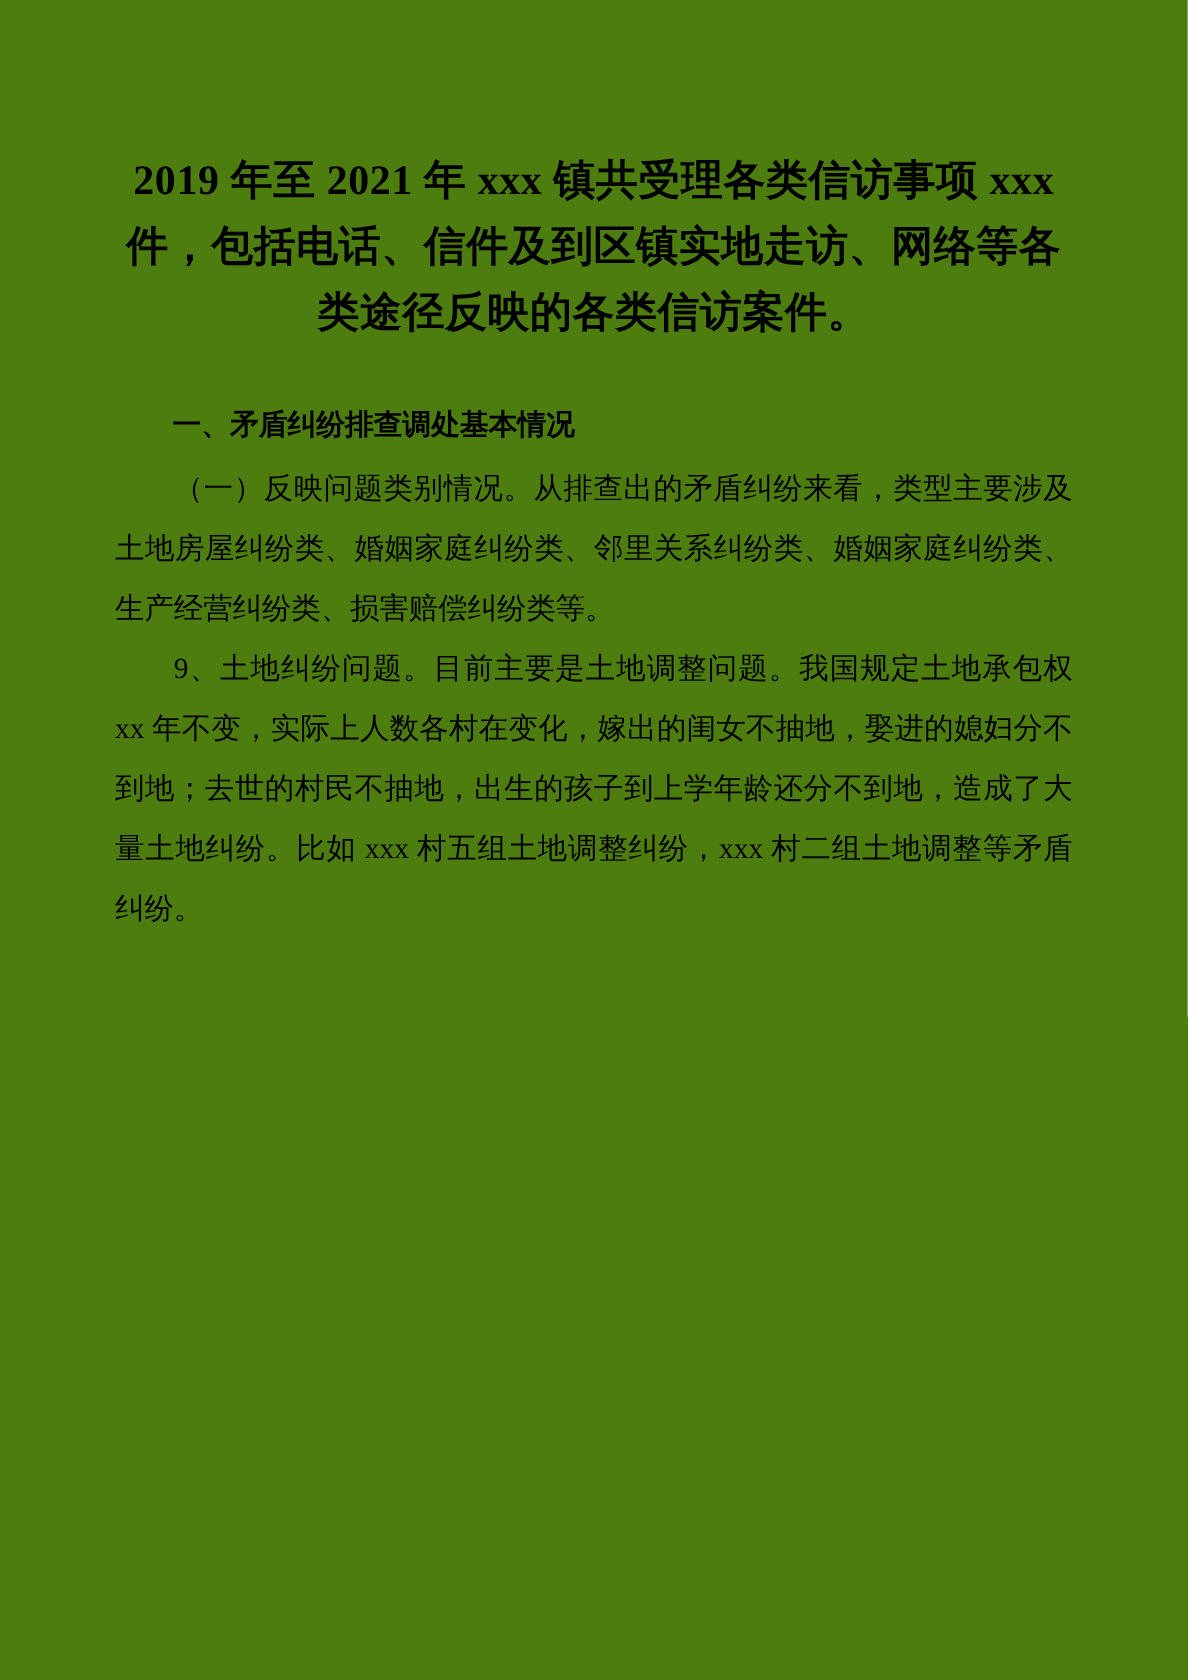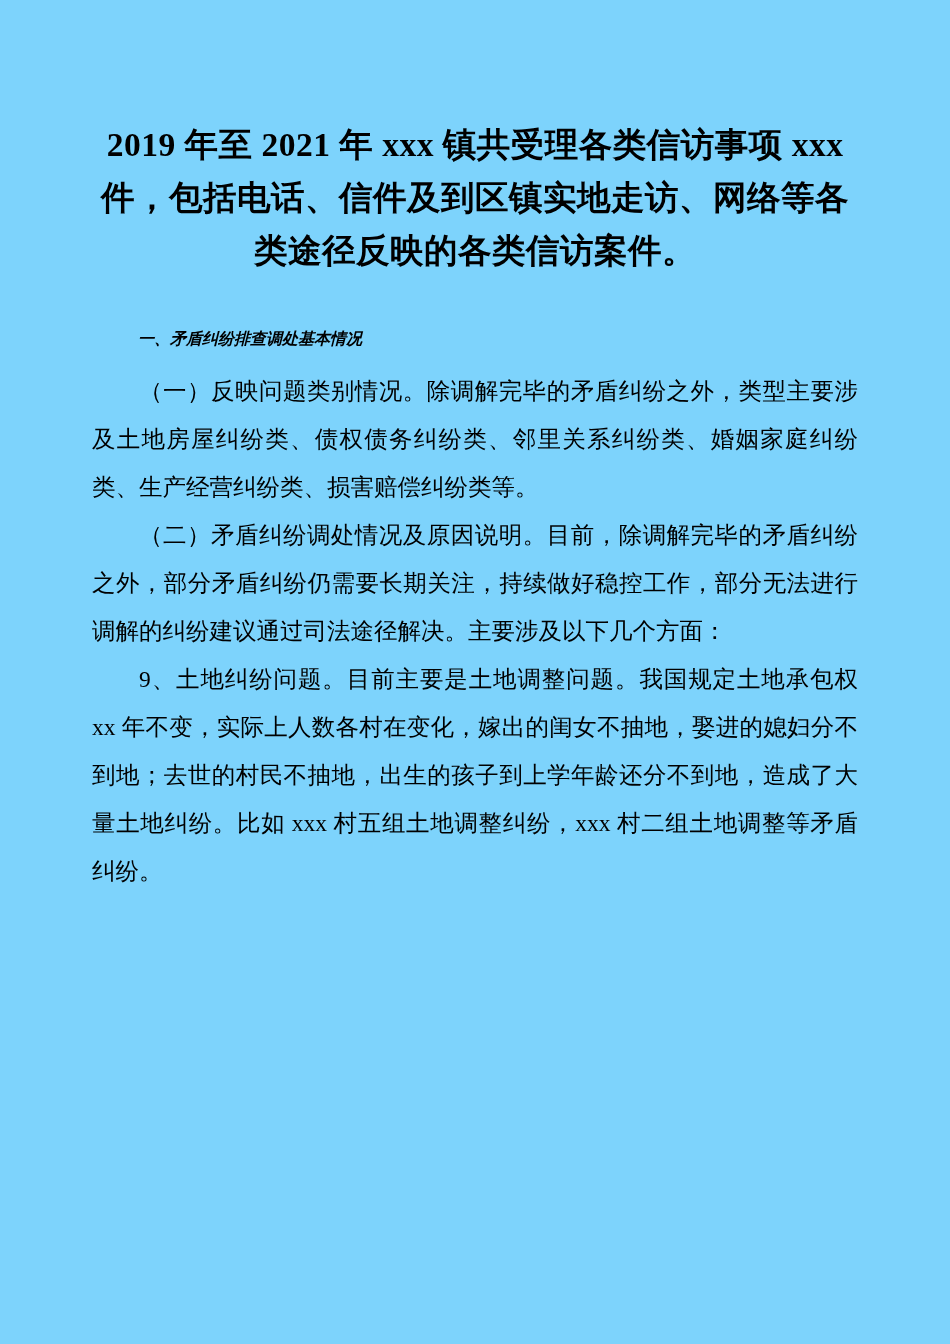--- a/index.html
+++ b/index.html
@@ -11,41 +11,40 @@
     width: 950px;
     min-height: 1344px;
     font-family: "Liberation Serif", "DejaVu Serif", serif;
     color: #000000;
   }
   .page {
     width: 950px;
     min-height: 1344px;
     box-sizing: border-box;
     padding: 118px 92px 40px 92px;
-    background: #7dd3fc;
+    background: #4d7c0f;
   }
   .doc-title {
     font-family: "Liberation Serif", "DejaVu Serif", serif;
     font-weight: bold;
     font-size: 33.5px;
     line-height: 53px;
     text-align: center;
     letter-spacing: 0.5px;
     margin: 0 0 38px 0;
     color: #000000;
   }
   .section-heading {
     font-family: "Liberation Sans", "DejaVu Sans", sans-serif;
     font-weight: bold;
-    font-size: 16px;
+    font-size: 23px;
     line-height: 48px;
     margin: 0 0 4px 0;
     text-indent: 46px;
     color: #000000;
-    font-style: italic;
   }
   .para {
     font-family: "Liberation Serif", "DejaVu Serif", serif;
     font-size: 23.5px;
     line-height: 48px;
     text-align: justify;
     text-justify: inter-ideograph;
     text-indent: 47px;
     margin: 0;
     color: #000000;
@@ -56,20 +55,19 @@
 </style>
 </head>
 <body>
 
 <div class="page">
 
   <h1 class="doc-title">2019 年至 2021 年 xxx 镇共受理各类信访事项 xxx 件，包括电话、信件及到区镇实地走访、网络等各类途径反映的各类信访案件。</h1>
 
   <h2 class="section-heading">一、矛盾纠纷排查调处基本情况</h2>
 
-  <p class="para">（一）反映问题类别情况。除调解完毕的矛盾纠纷之外，类型主要涉及土地房屋纠纷类、债权债务纠纷类、邻里关系纠纷类、婚姻家庭纠纷类、生产经营纠纷类、损害赔偿纠纷类等。</p>
+  <p class="para">（一）反映问题类别情况。从排查出的矛盾纠纷来看，类型主要涉及土地房屋纠纷类、婚姻家庭纠纷类、邻里关系纠纷类、婚姻家庭纠纷类、生产经营纠纷类、损害赔偿纠纷类等。</p>
 
-  <p class="para">（二）矛盾纠纷调处情况及原因说明。目前，除调解完毕的矛盾纠纷之外，部分矛盾纠纷仍需要长期关注，持续做好稳控工作，部分无法进行调解的纠纷建议通过司法途径解决。主要涉及以下几个方面：</p>
 
   <p class="para">9、土地纠纷问题。目前主要是土地调整问题。我国规定土地承包权 xx 年不变，实际上人数各村在变化，嫁出的闺女不抽地，娶进的媳妇分不到地；去世的村民不抽地，出生的孩子到上学年龄还分不到地，造成了大量土地纠纷。比如 xxx 村五组土地调整纠纷，xxx 村二组土地调整等矛盾纠纷。</p>
 
 
 </div>
 
 </body></html>

